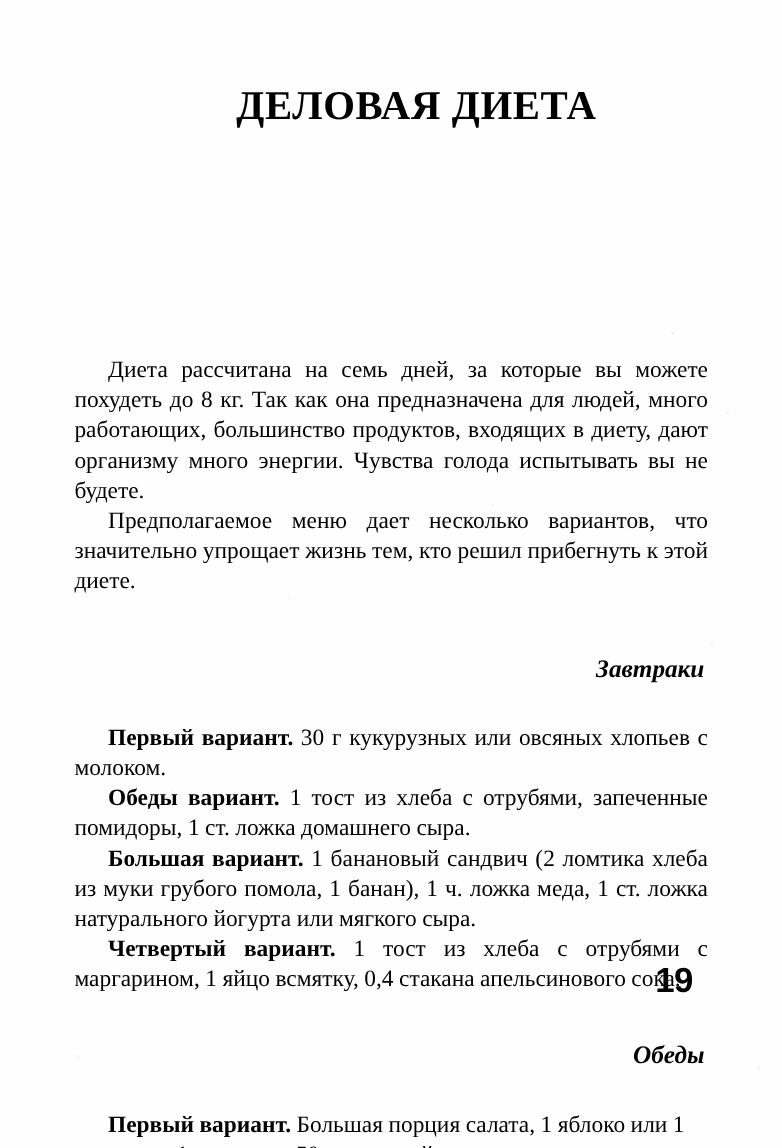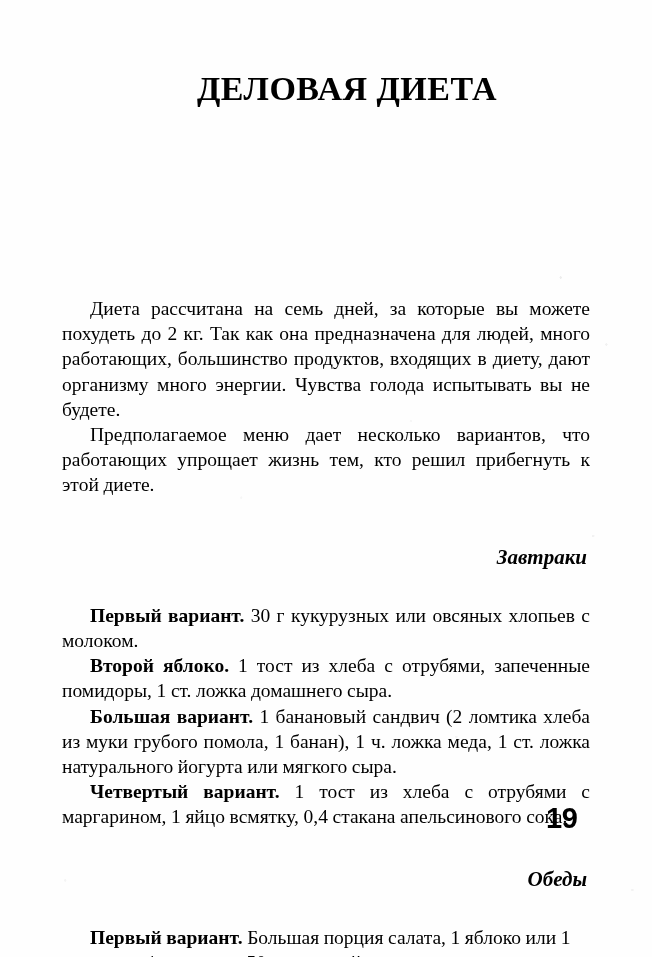--- a/index.html
+++ b/index.html
@@ -112,36 +112,36 @@
 <body>
 
 <div class="page">
 
   <div class="scan-noise"></div>
 
   <h1 class="chapter-title">ДЕЛОВАЯ ДИЕТА</h1>
 
   <div class="body-block">
 
-    <p class="para">Диета рассчитана на семь дней, за которые вы можете похудеть до 2 кг. Так как она предназначена для людей, много работающих, большинство продуктов, входящих в диету, дают организму много энергии. Чувства голода испытывать вы не будете.</p>
+    <p class="para">Диета рассчитана на семь дней, за которые вы можете похудеть до 8 кг. Так как она предназначена для людей, много работающих, большинство продуктов, входящих в диету, дают организму много энергии. Чувства голода испытывать вы не будете.</p>
 
-    <p class="para">Предполагаемое меню дает несколько вариантов, что работающих упрощает жизнь тем, кто решил прибегнуть к этой диете.</p>
+    <p class="para">Предполагаемое меню дает несколько вариантов, что значительно упрощает жизнь тем, кто решил прибегнуть к этой диете.</p>
 
     <div class="spacer-xl"></div>
 
     <h2 class="section-heading">Завтраки</h2>
 
     <div class="spacer-md"></div>
 
     <p class="para">
       <span class="variant-label">Первый вариант.</span><span> 30 г кукурузных или овсяных хлопьев с молоком.</span>
     </p>
 
     <p class="para">
-      <span class="variant-label">Второй яблоко.</span><span> 1 тост из хлеба с отрубями, запеченные помидоры, 1 ст. ложка домашнего сыра.</span>
+      <span class="variant-label">Обеды вариант.</span><span> 1 тост из хлеба с отрубями, запеченные помидоры, 1 ст. ложка домашнего сыра.</span>
     </p>
 
     <p class="para">
       <span class="variant-label">Большая вариант.</span><span> 1 банановый сандвич (2 ломтика хлеба из муки грубого помола, 1 банан), 1 ч. ложка меда, 1 ст. ложка натурального йогурта или мягкого сыра.</span>
     </p>
 
     <p class="para">
       <span class="variant-label">Четвертый вариант.</span><span> 1 тост из хлеба с отрубями с маргарином, 1 яйцо всмятку, 0,4 стакана апельсинового сока.</span>
     </p>
 

